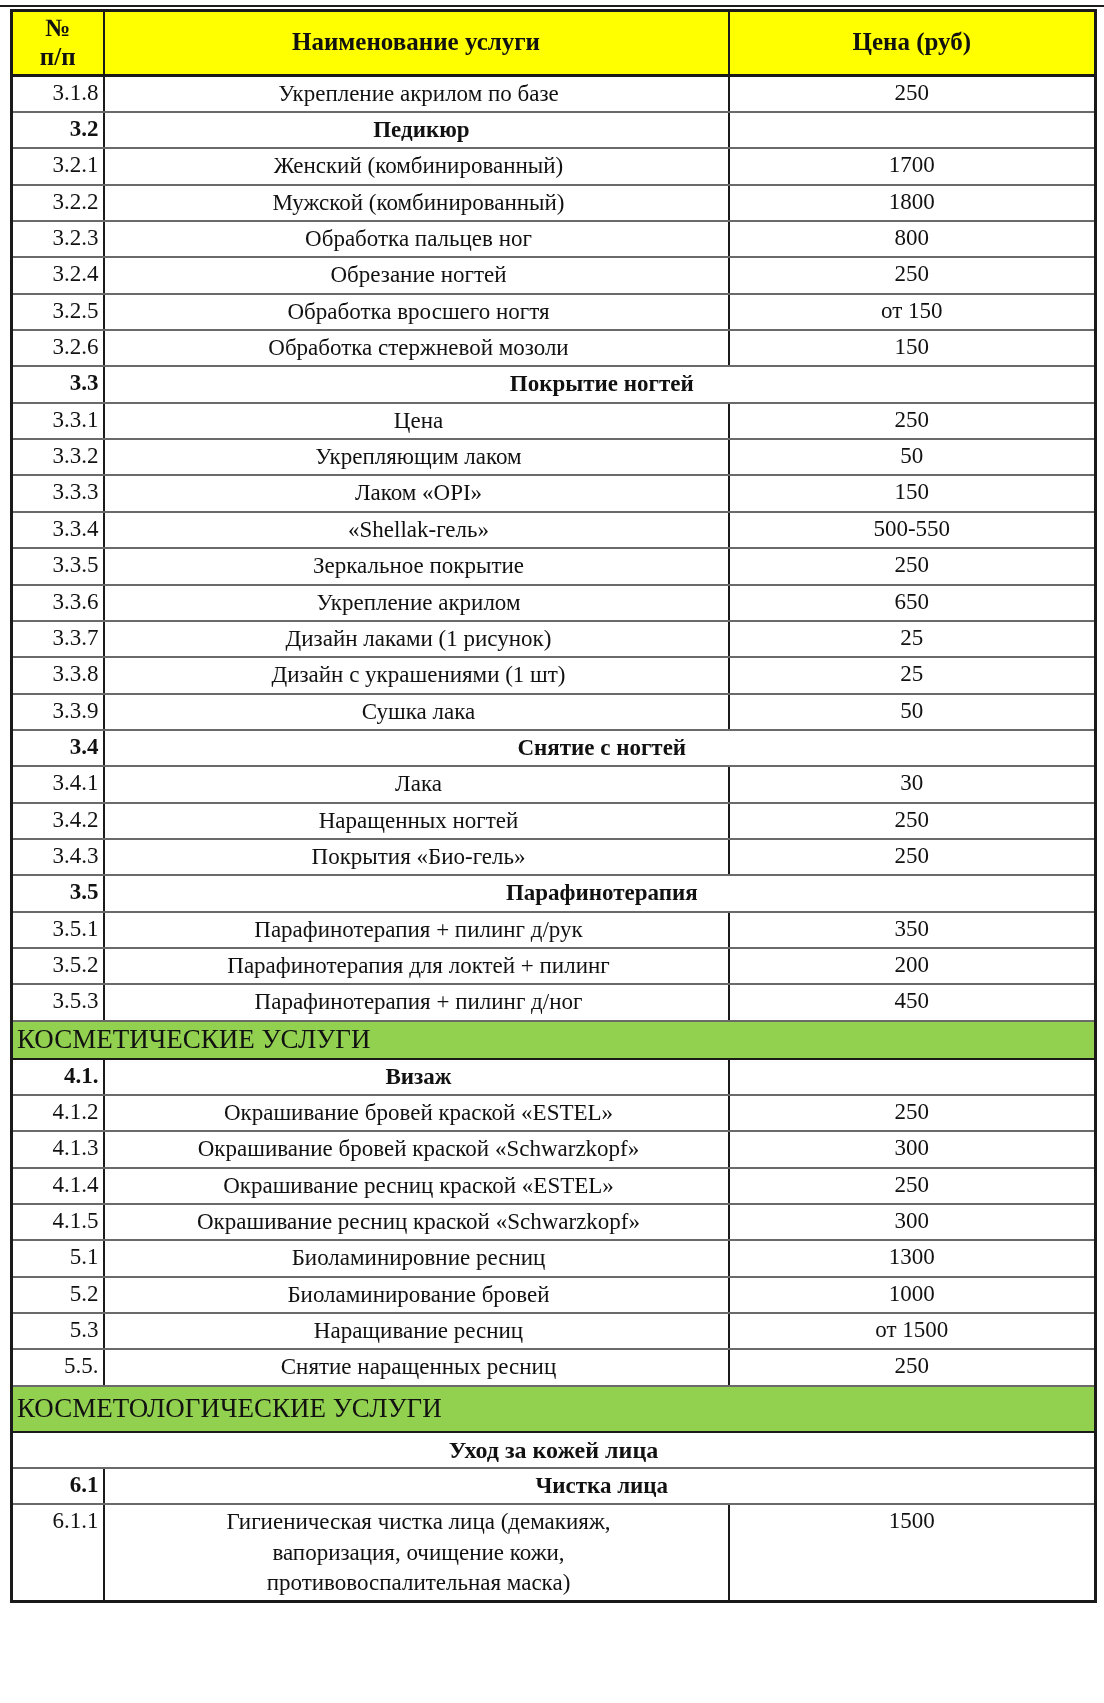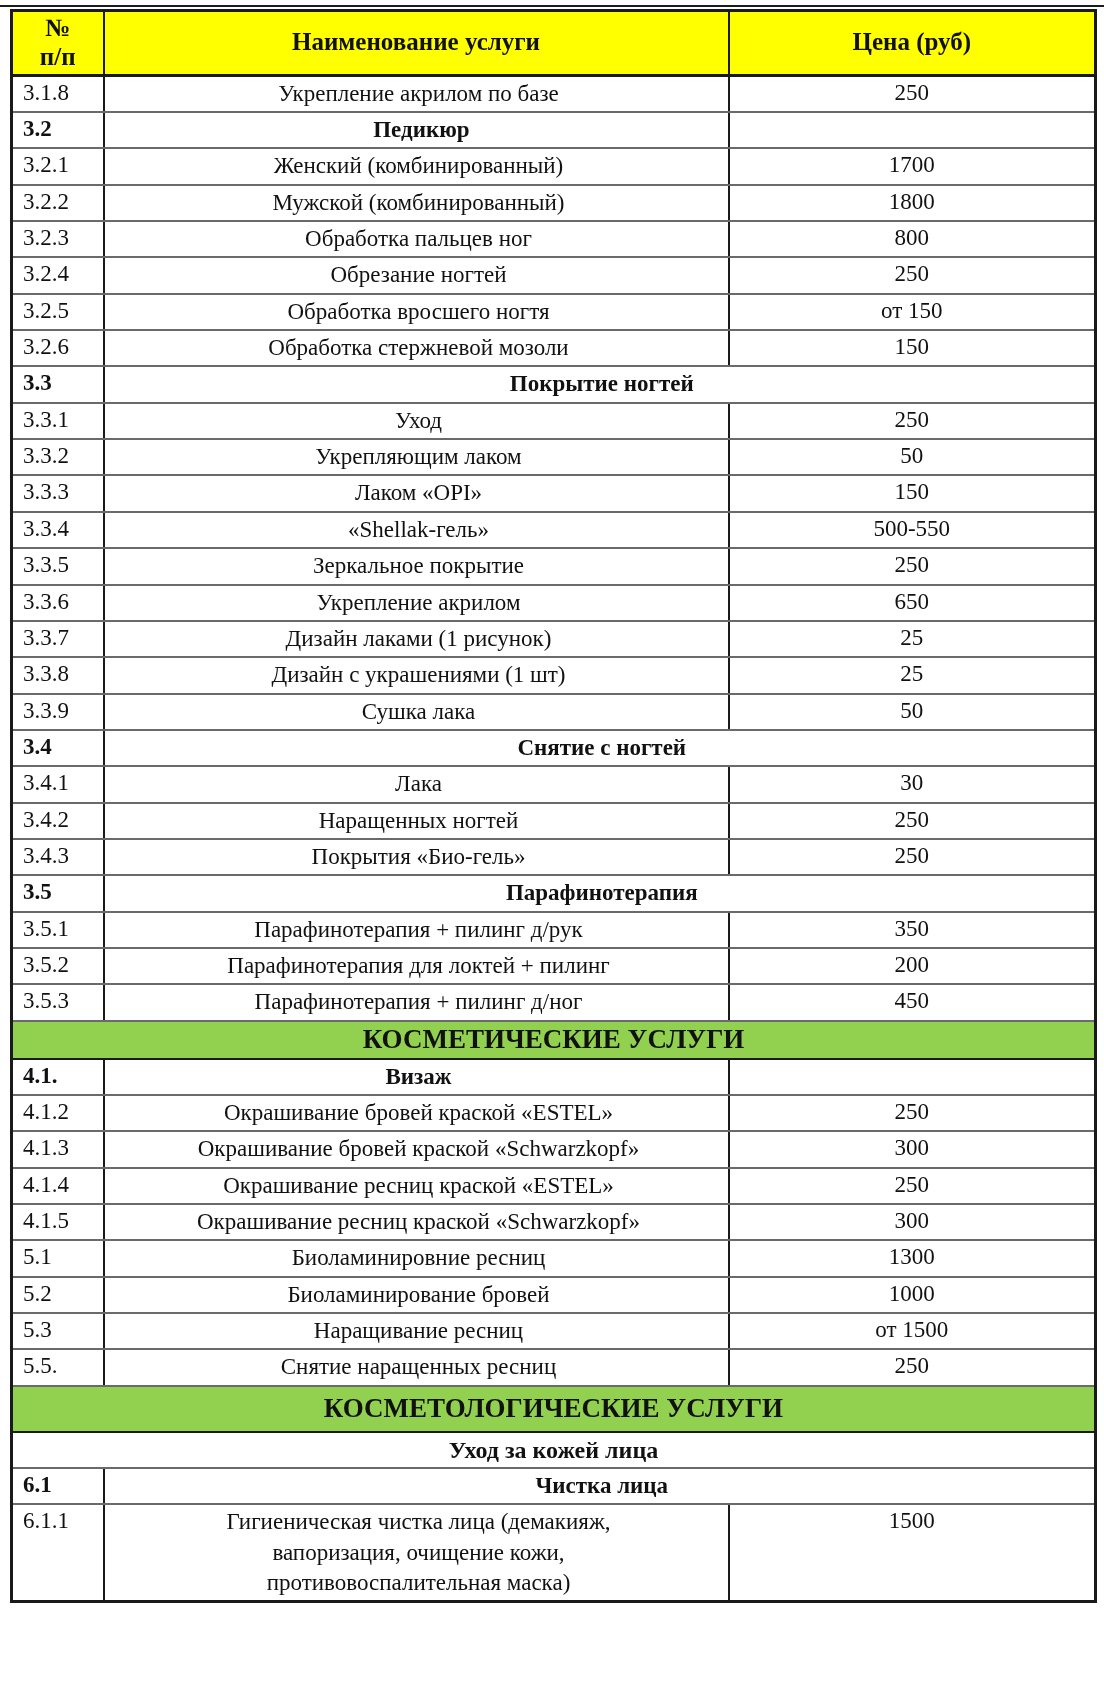--- a/index.html
+++ b/index.html
@@ -56,40 +56,39 @@
     line-height: 1.15;
   }
   tbody td {
     height: 30px;
     vertical-align: top;
     font-size: 23px;
     line-height: 1.25;
   }
   td.num {
     padding: 2px 4px 2px 10px;
-    text-align: left;
+    text-align: right;
   }
   td.name {
     padding: 2px 8px 2px 13px;
     text-align: center;
     white-space: pre-wrap;
     line-height: 1.32;
   }
   td.price {
     padding: 2px 18px;
     text-align: center;
   }
   tr.section td {
     font-weight: bold;
   }
   td.band {
     background: var(--band-bg, #92D050);
-    text-align: center;
     vertical-align: middle;
-    font-weight: bold;
+    font-weight: normal;
     font-size: 27px;
     height: 32px;
     padding: 1px 4px;
     border: 2px solid var(--border-dark, #1a1a1a);
   }
   tr.band-tall td.band { height: 46px; }
   td.subheader {
     text-align: center;
     vertical-align: middle;
     font-weight: bold;
@@ -157,21 +156,21 @@
         <td class="num">3.2.6</td>
         <td class="name">Обработка стержневой мозоли</td>
         <td class="price">150</td>
       </tr>
       <tr class="section">
         <td class="num">3.3</td>
         <td class="name" colspan="2">Покрытие ногтей</td>
       </tr>
       <tr class="item">
         <td class="num">3.3.1</td>
-        <td class="name">Уход</td>
+        <td class="name">Цена</td>
         <td class="price">250</td>
       </tr>
       <tr class="item">
         <td class="num">3.3.2</td>
         <td class="name">Укрепляющим лаком</td>
         <td class="price">50</td>
       </tr>
       <tr class="item">
         <td class="num">3.3.3</td>
         <td class="name">Лаком «OPI»</td>

